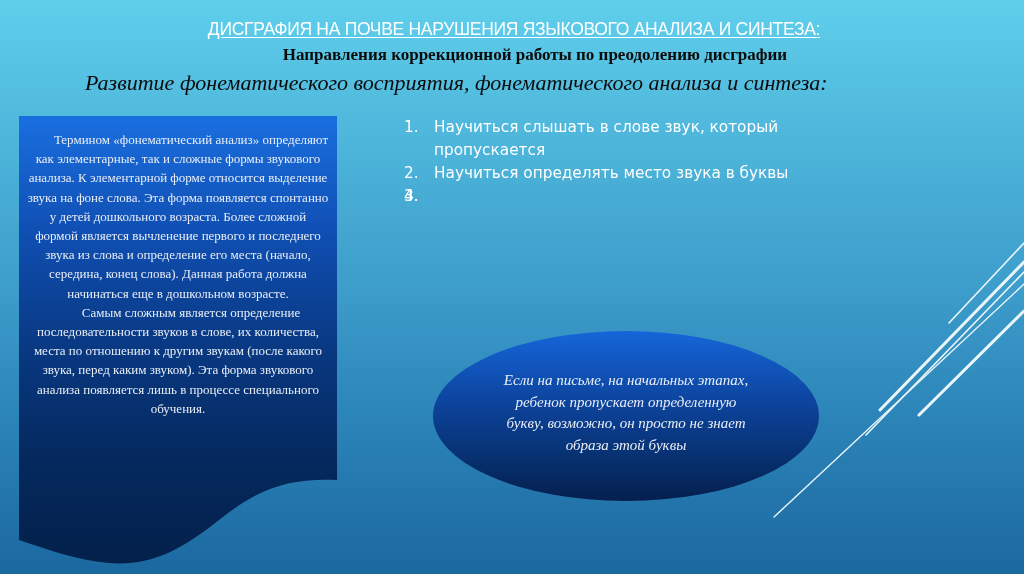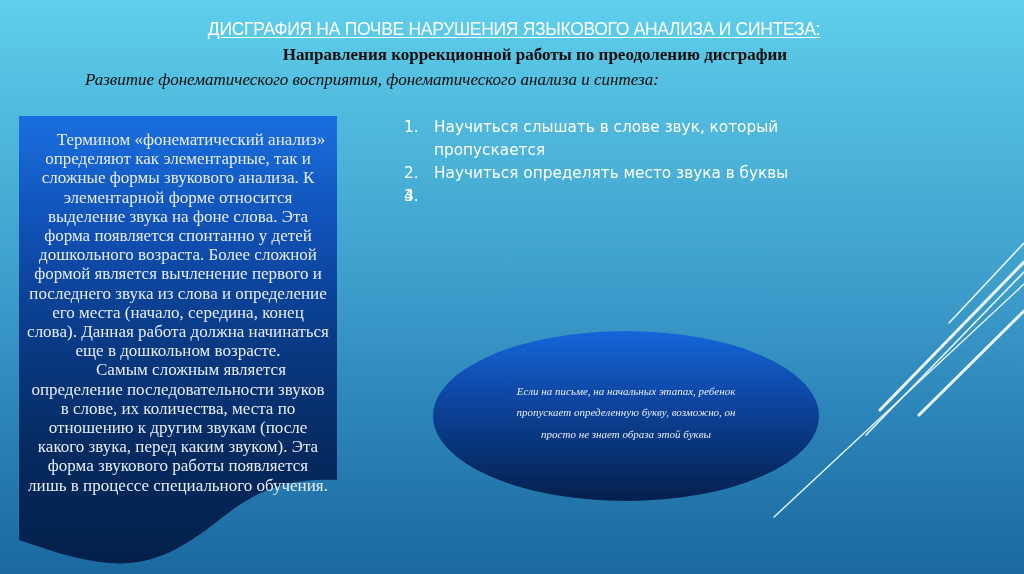--- a/index.html
+++ b/index.html
@@ -16,49 +16,49 @@
       text-decoration: underline; text-underline-offset: 2px; letter-spacing: -0.3px;
       padding-left: 4px; box-sizing: border-box;
     }
     .subtitle {
       position: absolute; left: 0; width: 1024px; top: 45px; text-align: center;
       font-family: "Liberation Serif", serif; font-weight: bold; font-size: 17px; color: #0b0b0b;
       padding-left: 46px; box-sizing: border-box;
     }
     .subheading {
       position: absolute; left: 85px; top: 70px;
-      font-family: "Liberation Serif", serif; font-style: italic; font-size: 17px; color: #0b0b0b;
+      font-family: "Liberation Serif", serif; font-style: italic; font-size: 22px; color: #0b0b0b;
     }
 
     .panel {
       position: absolute; left: 19px; top: 116px; width: 318px; height: 448px;
     }
     .panel svg { position: absolute; left: 0; top: 0; }
     .panel-text {
       position: absolute; left: 0; top: 14px; width: 318px; padding: 0 8px; box-sizing: border-box;
-      text-align: center; color: #e9eef6; font-size: 17px; line-height: 19.2px;
+      text-align: center; color: #e9eef6; font-size: 13px; line-height: 19.2px;
       font-family: "Liberation Serif", serif;
     }
     .panel-text p { margin: 0; text-indent: 26px; }
 
     .steps {
       position: absolute; left: 408px; top: 116px; margin: 0; padding: 0; list-style: none;
       font-family: "DejaVu Sans", sans-serif; color: #ffffff; font-size: 15.3px; line-height: 23px;
     }
     .steps li { position: relative; padding-left: 26px; }
     .steps li .num { position: absolute; left: -4px; top: 0; }
 
     .oval {
       position: absolute; left: 433px; top: 331px; width: 386px; height: 170px; border-radius: 50%;
       background: linear-gradient(180deg, #1566da 0%, #0d45a0 40%, #07306f 75%, #051f4e 100%);
       display: flex; align-items: center; justify-content: center;
     }
     .oval-text {
       width: 250px; text-align: center; color: #e9eef6; font-style: italic;
-      font-family: "Liberation Serif", serif; font-size: 11px; line-height: 21.5px;
+      font-family: "Liberation Serif", serif; font-size: 15px; line-height: 21.5px;
       margin-top: -6px;
     }
     .deco { position: absolute; left: 0; top: 0; pointer-events: none; }
   </style>
 </head>
 <body>
 
 <div class="slide">
 
   <div class="title">ДИСГРАФИЯ НА ПОЧВЕ НАРУШЕНИЯ ЯЗЫКОВОГО АНАЛИЗА И СИНТЕЗА:</div>
@@ -73,21 +73,21 @@
           <stop offset="0.25" stop-color="#1050b5"></stop>
           <stop offset="0.5" stop-color="#093a85"></stop>
           <stop offset="0.75" stop-color="#052a60"></stop>
           <stop offset="1" stop-color="#03204a"></stop>
         </linearGradient>
       </defs>
       <path d="M0,0 L318,0 L318,364 C270,362 240,372 200,404 C160,436 130,450 90,447 C55,444 25,432 0,424 Z" fill="url(#pg)"></path>
     </svg>
     <div class="panel-text">
       <p>Термином «фонематический анализ» определяют как элементарные, так и сложные формы звукового анализа. К элементарной форме относится выделение звука на фоне слова. Эта форма появляется спонтанно у детей дошкольного возраста. Более сложной формой является вычленение первого и последнего звука из слова и определение его места (начало, середина, конец слова). Данная работа должна начинаться еще в дошкольном возрасте.</p>
-      <p>Самым сложным является определение последовательности звуков в слове, их количества, места по отношению к другим звукам (после какого звука, перед каким звуком). Эта форма звукового работы появляется лишь в процессе специального обучения.</p>
+      <p>Самым сложным является определение последовательности звуков в слове, их количества, места по отношению к другим звукам (после какого звука, перед каким звуком). Эта форма звукового анализа появляется лишь в процессе специального обучения.</p>
     </div>
   </div>
 
   <ol class="steps">
     <li style="width:420px;">
       <span class="num">1.</span>
       <span>Научиться слышать в слове звук, который пропускается</span>
     </li>
     <li style="width:520px;">
       <span class="num">2.</span>

